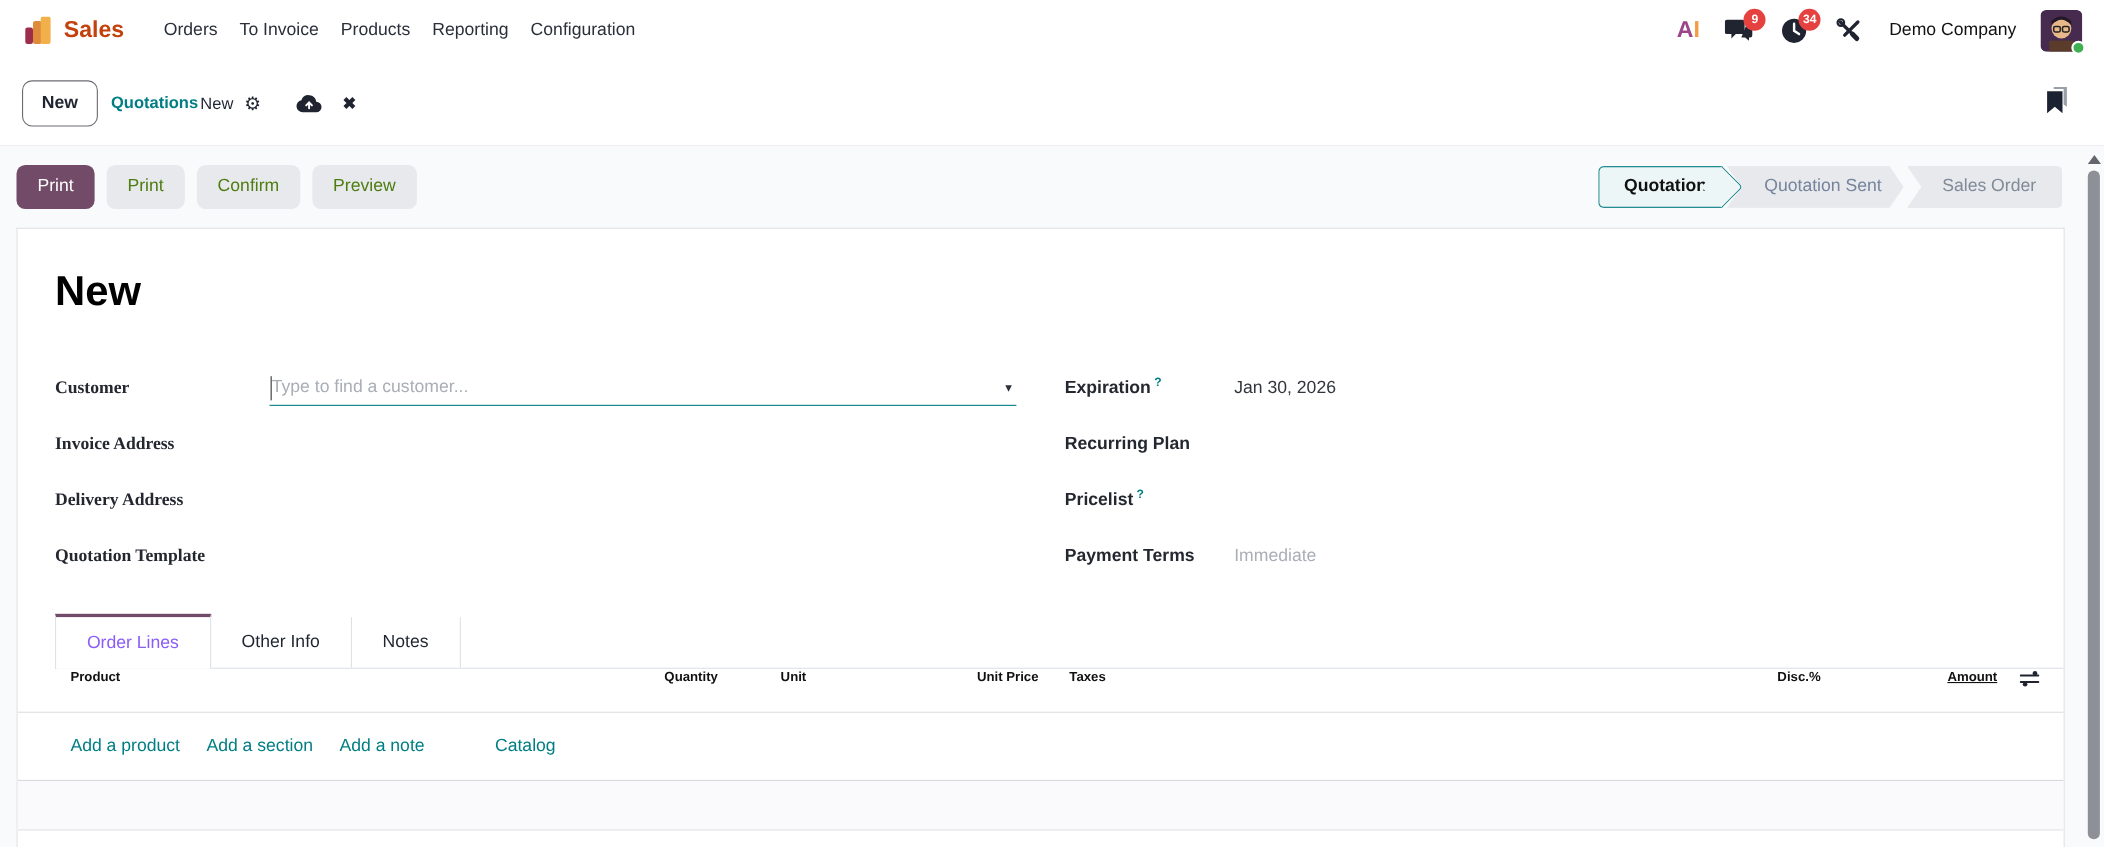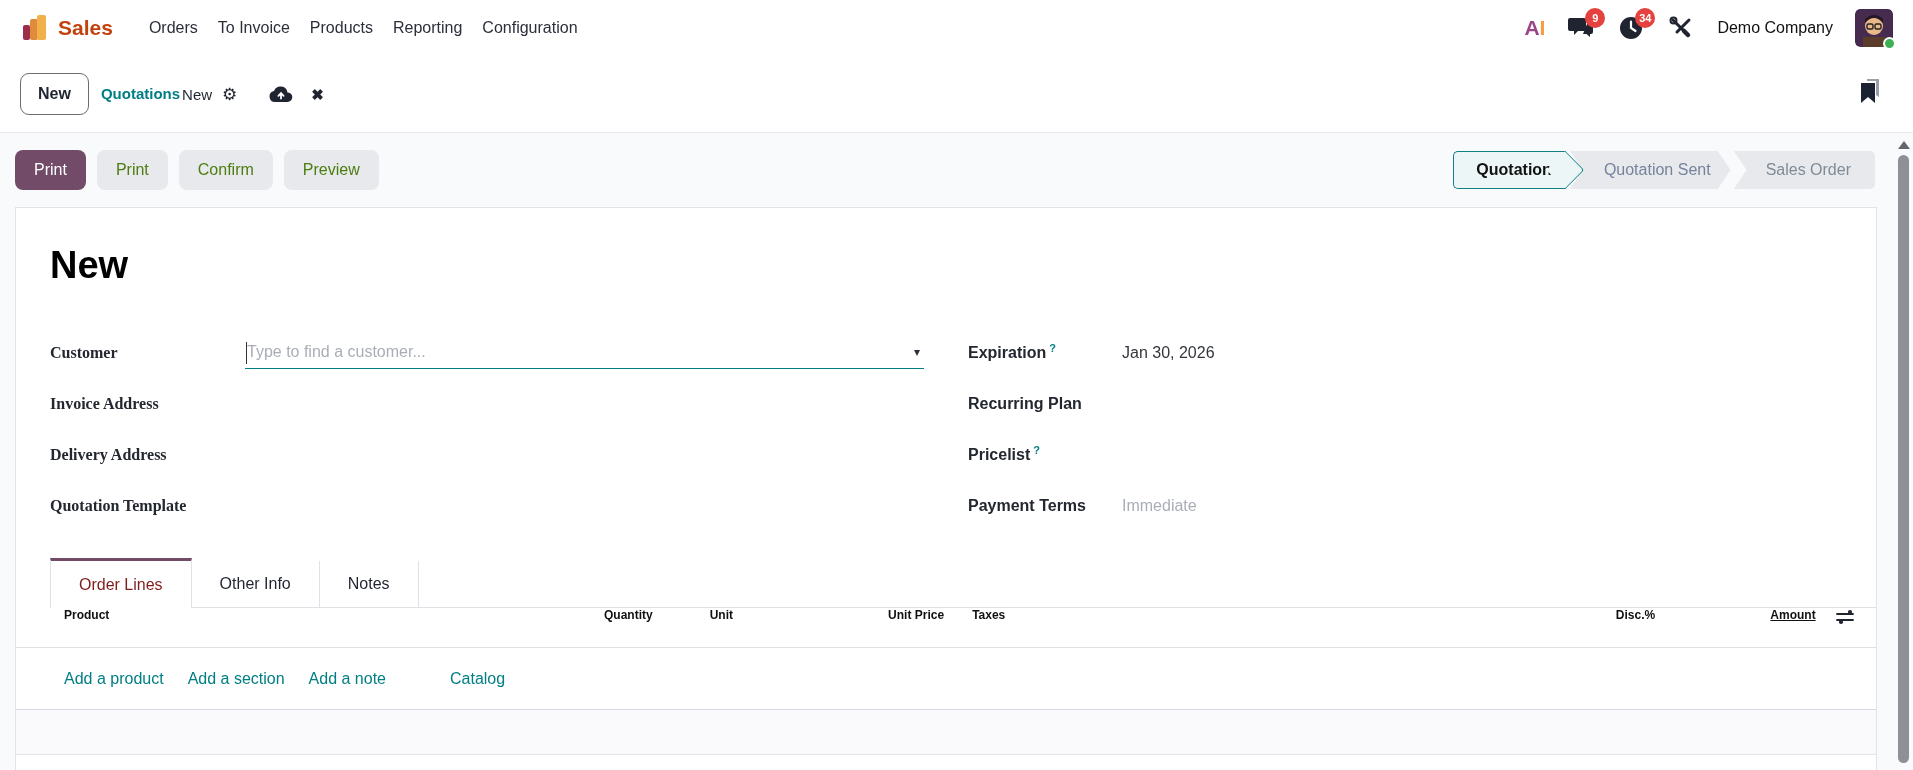--- a/index.html
+++ b/index.html
@@ -63,21 +63,21 @@
   .customer-input { width:100%; border:none; outline:none; font-size:16px; padding:6px 22px 7px 2px; color:#1f2430; background:transparent; font-family:inherit; }
   .customer-input::placeholder { color:#a9aeb6; }
   .text-caret { position:absolute; left:1px; top:5px; width:1px; height:22px; background:#333; }
   .dd-caret { position:absolute; right:4px; top:8px; font-size:12px; color:#2a2f3a; cursor:pointer; }
   .f-value { font-size:16px; color:#33363d; }
   .f-placeholder { font-size:16px; color:#a9aeb6; }
 
   
   .tabbar { display:flex; align-items:flex-end; margin:28px 0 0 34px; border-bottom:1px solid #dee2e6; height:49px; }
   .tab { height:46px; padding:0 28px; display:flex; align-items:center; font-size:16px; cursor:pointer; }
-  .tab-active { border-top:3px solid #714B67; border-left:1px solid #dee2e6; border-right:1px solid #dee2e6; background:#fff; color:#7f1d1d; margin-bottom:-1px; height:50px; }
+  .tab-active { border-top:3px solid #714B67; border-left:1px solid #dee2e6; border-right:1px solid #dee2e6; background:#fff; color:#8b5cf6; margin-bottom:-1px; height:50px; }
   .tab-plain { color:#1f2430; border-right:1px solid #dee2e6; }
   .tab-plain:first-of-type { border-left:none; }
 
   
   .olt-header { display:flex; align-items:flex-start; height:40px; padding-left:48px; border-bottom:1px solid #dfdfe4; font-size:12px; font-weight:600; color:#111; }
   .col-product { flex:1 1 480px; }
   .col-qty { width:125px; text-align:right; }
   .col-unit { width:150px; padding-left:57px; }
   .col-uprice { width:148px; text-align:right; }
   .col-taxes { width:210px; padding-left:28px; }

